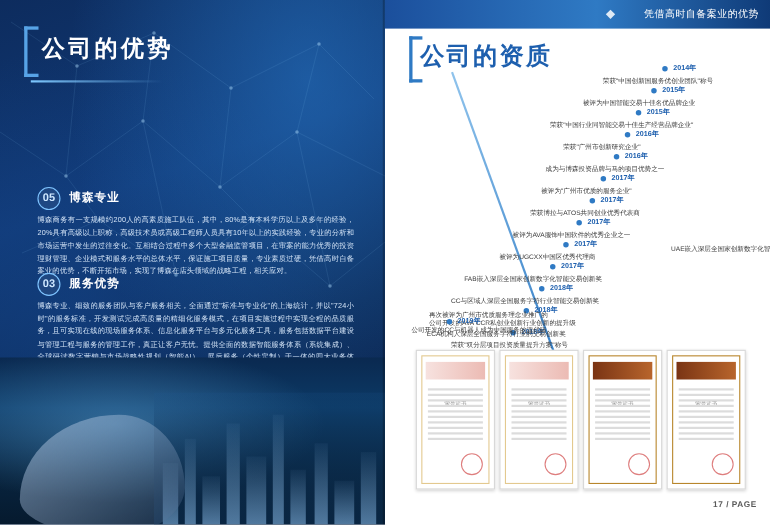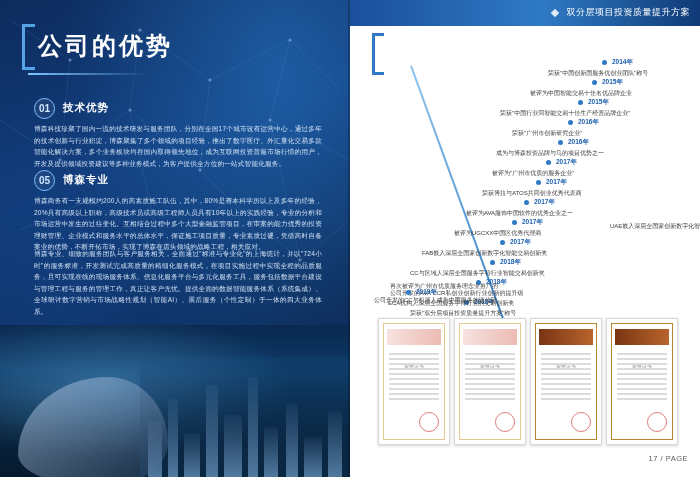--- a/index.html
+++ b/index.html
@@ -33,21 +33,21 @@
     overflow: hidden;
   }
   .left-page .net-dots {
     position: absolute;
     left: 0; top: 0; width: 350px; height: 300px;
     opacity: 0.55;
   }
   .left-title {
     position: absolute;
     left: 38px; top: 30px;
-    font-size: 24px;
+    font-size: 21px;
     font-weight: bold;
     color: #ffffff;
     letter-spacing: 3px;
   }
   .left-title-underline {
     position: absolute;
     left: 28px; top: 73px;
     width: 120px; height: 2px;
     background: linear-gradient(90deg, #7ec8ff 0%, rgba(126,200,255,0.0) 100%);
   }
@@ -266,20 +266,21 @@
   }
   .cert.dark .cert-head { background: linear-gradient(90deg, #7a3414, #b8652c); }
   .cert.dark .cert-inner { border-color: #b8862c; }
 
   .page-num {
     position: absolute;
     right: 12px; bottom: 14px;
     font-size: 7.5px;
     color: #5a5a5a;
     letter-spacing: 0.5px;
+    font-weight: bold;
   }
   .page-watermark {
     position: absolute;
     right: 4px; bottom: 0px;
     font-size: 22px;
     font-weight: bold;
     color: rgba(30,95,174,0.13);
     letter-spacing: 2px;
   }
   .spine {
@@ -318,37 +319,34 @@
           <circle cx="160" cy="250" r="1.6"></circle>
         <circle cx="230" cy="200" r="1.6"></circle>
           <circle cx="300" cy="260" r="1.6"></circle>
       </g>
     </svg>
 
     <div class="left-title-bracket"></div>
     <div class="left-title">公司的优势</div>
     <div class="left-title-underline"></div>
 
-    <div class="adv-block" style="top:98px;">
-      <div class="adv-head">
-        <div class="adv-num">01</div>
-        <div class="adv-name">技术优势</div>
-      </div>
-      <div class="adv-body">博森科技珍聚了国内一流的技术研发与服务团队，分别在全国17个城市设有运营中心，通过多年的技术创新与行业积淀，博森聚集了多个领域的项目经验，推出了数字医疗、外汇量化交易多款智能化解决方案，多个业务板块均在国内取得领先地位，成为互联网投资普遍市场行情的用户，开发及提供领域投资建议等多种业务模式，为客户提供全方位的一站式智能化服务。</div>
-    </div>
 
     <div class="adv-block" style="top:170px;">
       <div class="adv-head">
         <div class="adv-num">05</div>
         <div class="adv-name">博森专业</div>
       </div>
       <div class="adv-body">博森商务有一支规模约200人的高素质施工队伍，其中，80%是有本科学历以上及多年的经验，20%具有高级以上职称，高级技术员或高级工程师人员具有10年以上的实践经验，专业的分析和市场运营中发生的过往变化。互相结合过程中多个大型金融监管项目，在审案的能力优秀的投资理财管理、企业模式和服务水平的总体水平，保证施工项目质量，专业素质过硬，凭借高时自备案业的优势，不断开拓市场，实现了博森在店头领域的战略工程，相关应对。</div>
     </div>
 
     <div class="adv-block" style="top:248px;">
+      <div class="adv-head">
+        <div class="adv-num">03</div>
+        <div class="adv-name">服务优势</div>
+      </div>
       <div class="adv-body">博森专业、细致的服务团队与客户服务相关，全面通过"标准与专业化"的上海统计，并以"724小时"的服务标准，开发测试完成高质量的精细化服务模式，在项目实施过程中实现全程的品质服务，且可实现在线的现场服务体系、信息化服务平台与多元化服务工具，服务包括数据平台建设与管理工程与服务的管理工作，真正让客户无忧。提供全面的数据智能服务体系（系统集成）、全球研讨数字营销与市场战略性规划（智能AI）、展后服务（个性定制）于一体的四大业务体系。</div>
     </div>
 
     <div class="left-photo">
       <div class="photo-city">
         <div class="photo-bar" style="left:8px;  width:14px; height:56px;"></div>
         <div class="photo-bar" style="left:28px; width:10px; height:78px;"></div>
         <div class="photo-bar" style="left:44px; width:16px; height:44px;"></div>
         <div class="photo-bar" style="left:66px; width:12px; height:92px;"></div>
         <div class="photo-bar" style="left:84px; width:18px; height:62px;"></div>
@@ -360,24 +358,25 @@
       </div>
       <div class="photo-hand"></div>
     </div>
   </div>
 
   <div class="spine"></div>
 
   <div class="right-page">
     <div class="right-top-band">
       <div class="brand-dot"></div>
-      <div class="brand">双分层项目投资质量提升方案</div>
+      <div class="brand">凭借高时自备案业的优势</div>
     </div>
 
     <div class="right-title-bracket"></div>
+    <div class="right-title">公司的资质</div>
 
     <div class="timeline">
       <div class="tl-line" style="left:40px; top:14px; height:300px; transform: rotate(-20deg);"></div>
 
       <div class="tl-item" style="left:232px; top:6px;">
           <span class="tl-dot"></span>
           <span class="tl-year">2014年</span>
         </div>
       <div class="tl-text" style="left:178px; top:17px;">荣获"中国创新国服务优创业团队"称号</div>
 

